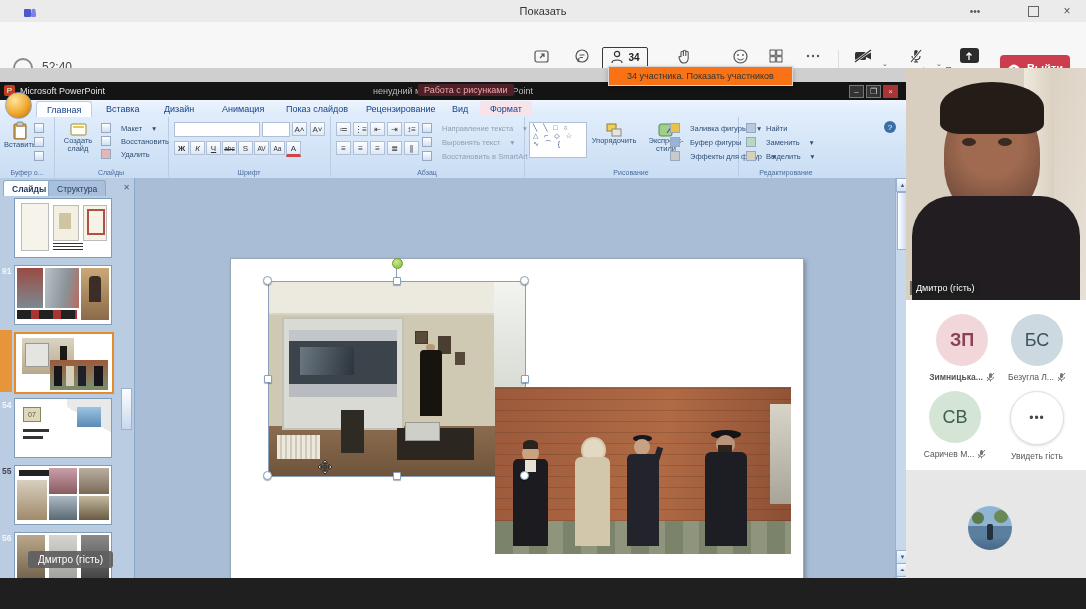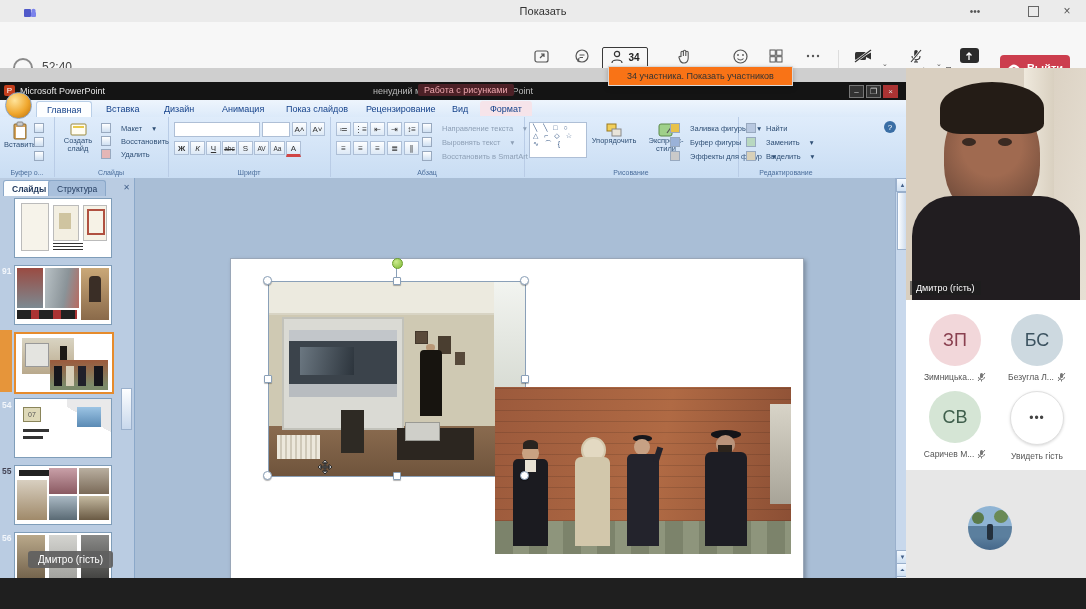--- a/index.html
+++ b/index.html
@@ -501,21 +501,21 @@
     <div class="abs" style="left:118px;top:0;width:30px;height:232px;background:linear-gradient(90deg,#efe9dd,#d9d0c0);"></div>
     <div class="abs" style="left:38px;top:28px;width:96px;height:120px;border-radius:48% 48% 42% 42%;background:radial-gradient(circle at 50% 42%,#a06a50 0 35%,#7c5340 70%,#5a3c2e);"></div>
     <div class="abs" style="left:34px;top:14px;width:104px;height:52px;border-radius:50% 50% 20% 20%;background:#241c16;"></div>
     <div class="abs" style="left:6px;top:128px;width:168px;height:104px;border-radius:40px 40px 0 0;background:#211d20;"></div>
     <div class="abs" style="left:56px;top:70px;width:14px;height:8px;border-radius:50%;background:#3a2a22;"></div>
     <div class="abs" style="left:92px;top:70px;width:14px;height:8px;border-radius:50%;background:#3a2a22;"></div>
     <div id="vname">Дмитро (гість)</div>
   </div>
 
   <div class="abs" id="people">
-    <div class="pcard" style="left:10px;top:14px;">
+    <div class="pcard" style="left:17px;top:14px;font-weight:bold;">
       <div class="pcirc" style="background: rgb(242, 215, 218); color: rgb(138, 65, 80);">ЗП</div>
       <div class="pname">
           <span>Зимницька...</span>
         <svg width="9" height="10">
             <rect x="3" y="1" width="3" height="5" rx="1.5" fill="#777"></rect>
             <path d="M1.5 5 c0 3.5 6 3.5 6 0 M4.5 8 V9.5" stroke="#777" fill="none"></path>
             <path d="M1 9 L8 1" stroke="#777"></path>
           </svg>
       </div>
     </div>

